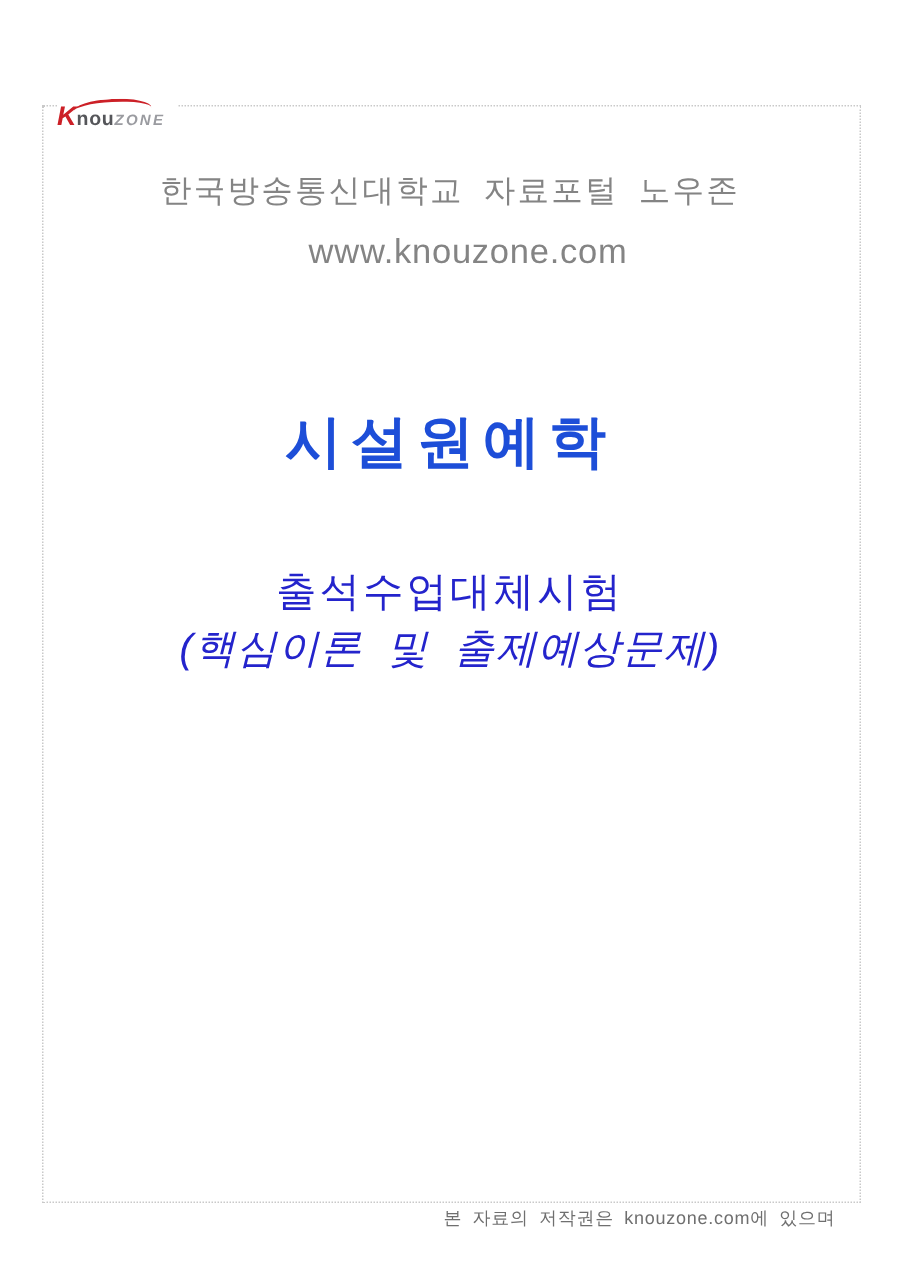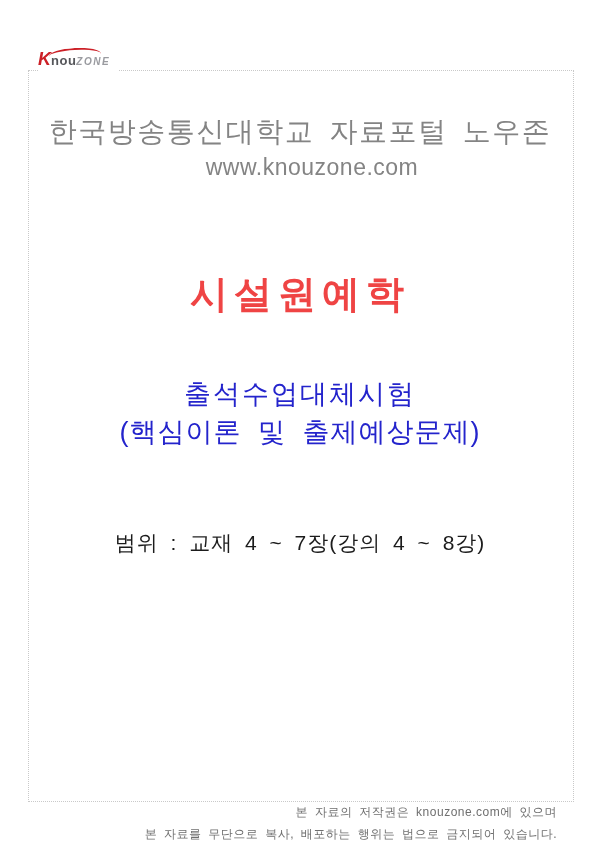--- a/index.html
+++ b/index.html
@@ -20,21 +20,21 @@
     left: 28px;
     top: 70px;
     width: 544px;
     height: 730px;
     border: 1px dotted #c9c9c9;
     z-index: 1;
   }
   .logo {
     position: absolute;
     left: 38px;
-    top: 48px;
+    top: 66px;
     z-index: 3;
     background: #ffffff;
     padding: 2px 8px 4px 0;
     white-space: nowrap;
     line-height: 1;
   }
   .logo .swoosh {
     position: absolute;
     left: 11px;
     top: 0px;
@@ -67,21 +67,21 @@
   .centered-line {
     position: absolute;
     left: 0;
     width: 600px;
     text-align: center;
     white-space: nowrap;
     z-index: 2;
   }
   .header-line1 {
     top: 113px;
-    font-size: 28px;
+    font-size: 21px;
     color: #848484;
     letter-spacing: 1.5px;
     word-spacing: 6px;
   }
   .header-line2 {
     top: 154px;
     font-size: 23px;
     color: #848484;
     letter-spacing: 0.5px;
     padding-left: 12px;
@@ -134,26 +134,24 @@
 
   <div class="logo">
     <span class="swoosh"></span>
     <span class="k">K</span><span class="nou">nou</span><span class="zone">ZONE</span>
   </div>
 
   <div class="centered-line header-line1">한국방송통신대학교 자료포털 노우존</div>
 
   <div class="centered-line header-line2">www.knouzone.com</div>
 
-  <div class="centered-line main-title" id="main-title" style="color: #ef4444;">시설원예학</div>
+  <div class="centered-line main-title" id="main-title" style="color: #1d4ed8;">시설원예학</div>
 
   <div class="centered-line subtitle-line1" id="subtitle-1" style="color: rgb(36, 36, 204); font-family: Liberation Mono, monospace;">출석수업대체시험</div>
 
-  <div class="centered-line subtitle-line2" id="subtitle-2" style="color: rgb(36, 36, 204);">(핵심이론 및 출제예상문제)</div>
+  <div class="centered-line subtitle-line2" id="subtitle-2" style="color: rgb(36, 36, 204); font-style: italic;">(핵심이론 및 출제예상문제)</div>
 
-  <div class="centered-line scope-line">범위 : 교재 4 ~ 7장(강의 4 ~ 8강)</div>
 
   <div class="footer">
     <div>본 자료의 저작권은 knouzone.com에 있으며</div>
-    <div>본 자료를 무단으로 복사, 배포하는 행위는 법으로 금지되어 있습니다.</div>
   </div>
 
 </div>
 
 </body></html>

